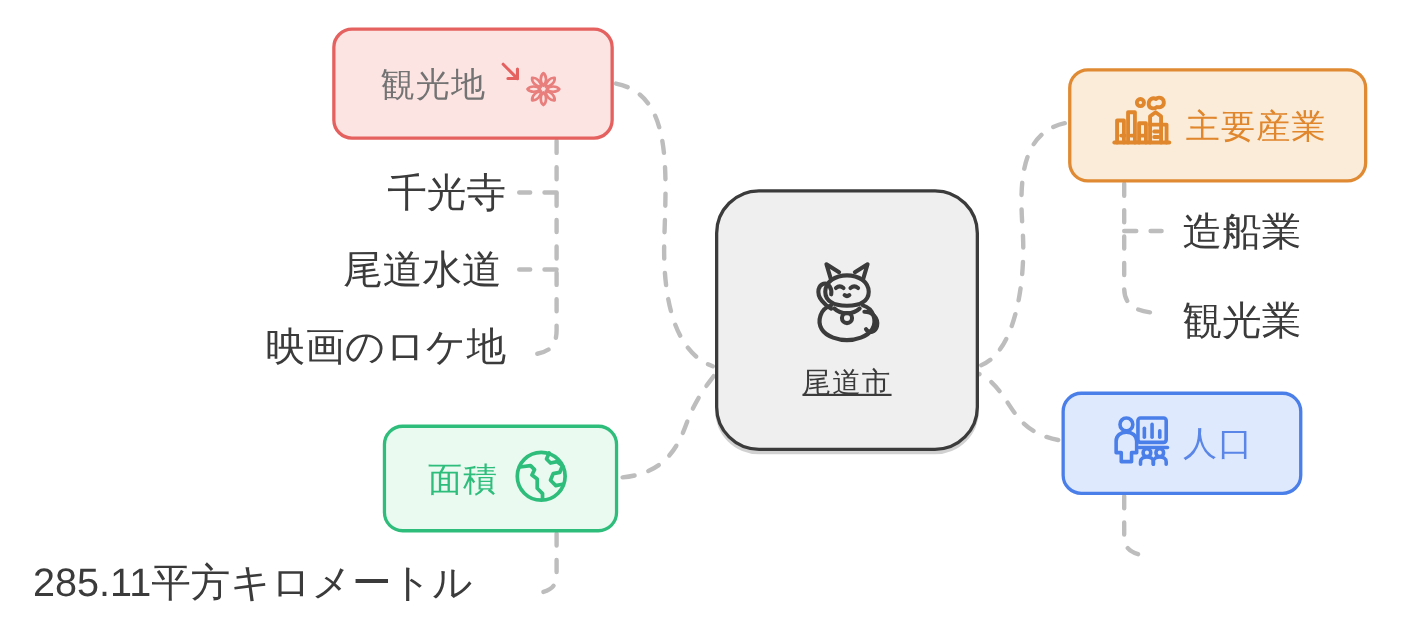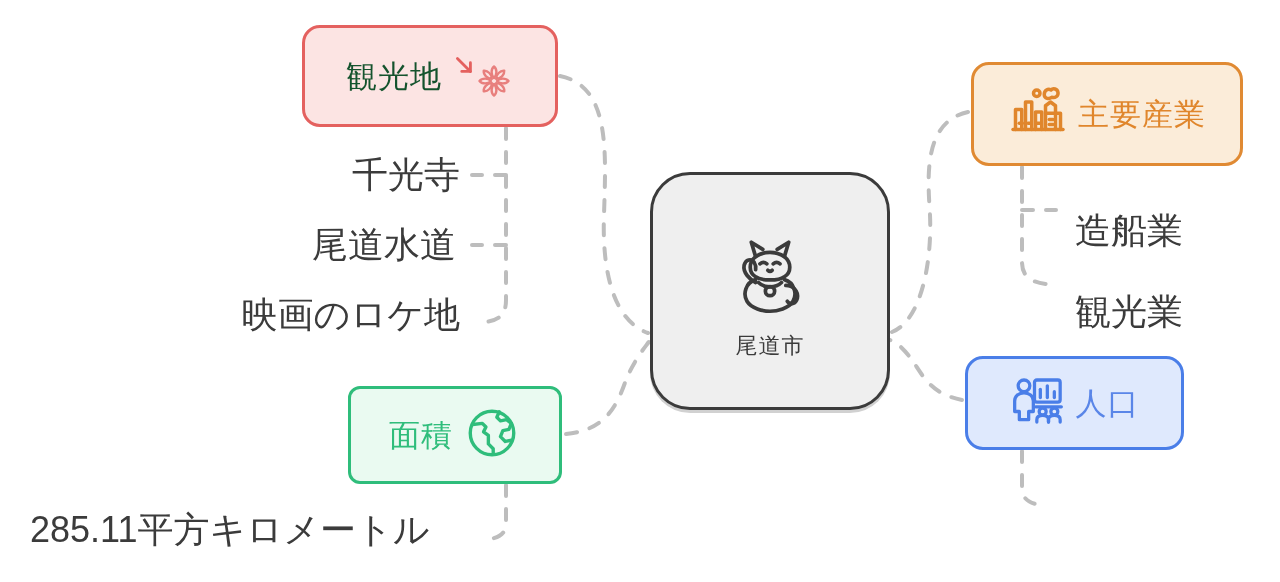--- a/index.html
+++ b/index.html
@@ -50,51 +50,51 @@
     height: 238px;
     flex-direction: column;
     gap: 14px;
     border-radius: 40px;
     border-color: #3b3b3b;
     background: #efefef;
     box-shadow: 0 3px 0 rgba(0,0,0,0.18);
   }
   #node-center .node-label {
     color: #3b3b3b;
-    font-size: 22px;
+    font-size: 26px;
+    text-decoration: underline;
   }
   
   #node-sightseeing {
     left: 302px;
     top: 25px;
     width: 256px;
     height: 102px;
     border-color: #e4615f;
     background: #fce4e3;
   }
-  #node-sightseeing .node-label { color: #14532d; }
+  #node-sightseeing .node-label { color: #737373; }
   
   #node-industry {
     left: 971px;
     top: 62px;
     width: 272px;
     height: 104px;
     border-color: #e08a33;
     background: #fbecd9;
   }
   #node-industry .node-label { color: #e0862c; }
   
   #node-area {
     left: 348px;
     top: 386px;
     width: 214px;
     height: 98px;
     border-color: #2fbd7b;
     background: #eafaf1;
-    border-radius: 12px;
   }
   #node-area .node-label { color: #2fbd7b; }
   
   #node-population {
     left: 965px;
     top: 356px;
     width: 219px;
     height: 94px;
     border-color: #4a7ee8;
     background: #dfe9fd;
@@ -102,21 +102,21 @@
   }
   #node-population .node-label { color: #5a86e8; }
 
   .leaf {
     position: absolute;
     font-size: 36px;
     line-height: 1;
     color: #3b3b3b;
     white-space: nowrap;
   }
-  .leaf.right { text-align: center; margin-top: 20px; }
+  .leaf.right { text-align: center; }
   .leaf.left  { text-align: right; }
 
   #leaf-senkoji     { left: 332px; top: 157px; width: 128px; }
   #leaf-suido       { left: 296px; top: 227px; width: 160px; }
   #leaf-location    { left: 216px; top: 297px; width: 244px; }
   #leaf-shipbuild   { left: 1075px; top: 193px; }
   #leaf-tourismbiz  { left: 1075px; top: 274px; }
   #leaf-areaval     { left: 30px;  top: 512px; }
   #leaf-popval      { left: 1078px; top: 481px; }
 

